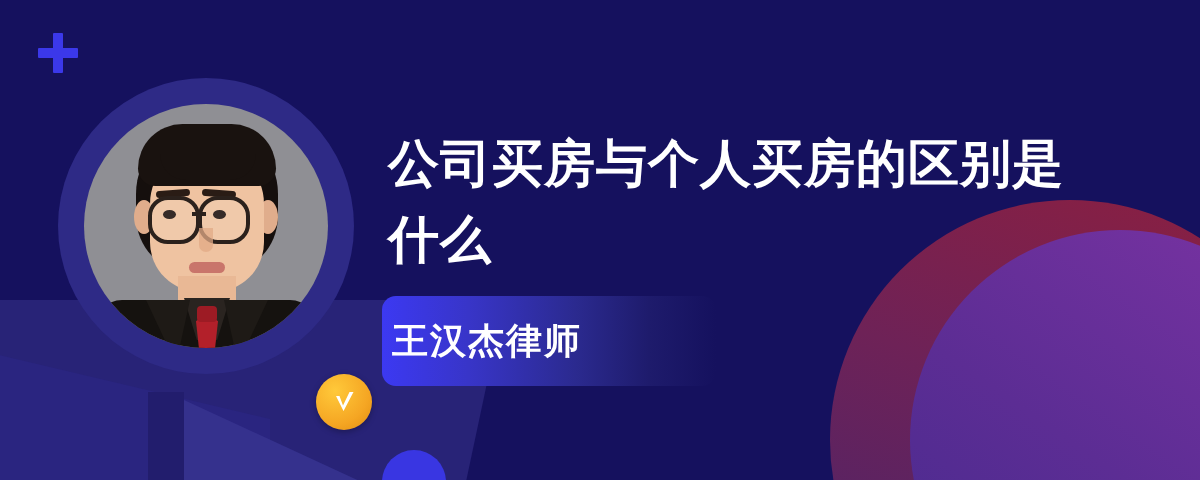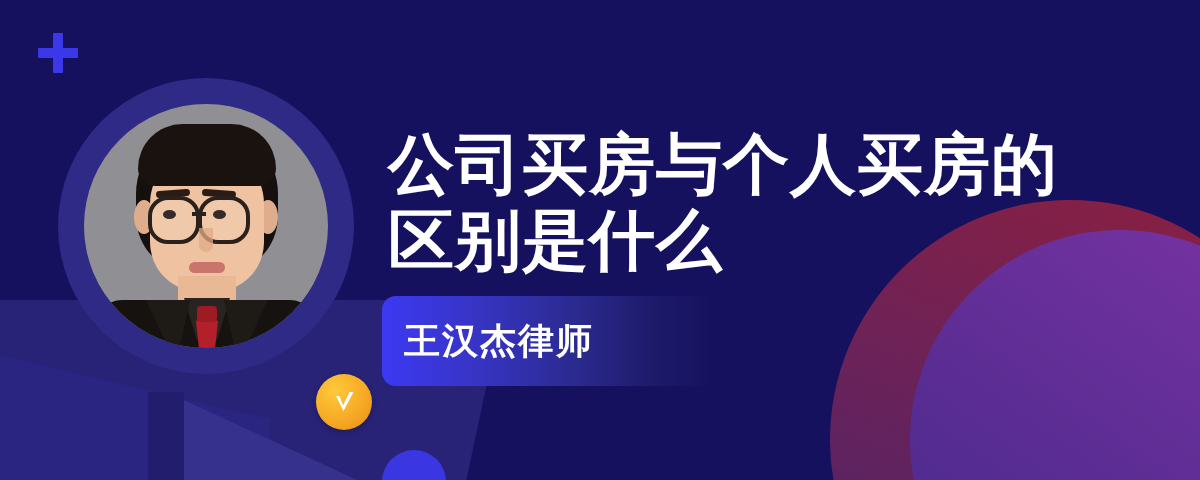--- a/index.html
+++ b/index.html
@@ -143,40 +143,40 @@
     position:absolute;
     left:388px;top:0;
     width:720px;height:480px;
   }
   .title{
     position:absolute;
     left:0;top:126px;
     width:700px;
     margin:0;
     color:#ffffff;
-    font-size:66px;
+    font-size:51px;
     font-weight:bold;
     line-height:76px;
     letter-spacing:1px;
     white-space:pre-wrap;
   }
   .name-badge{
     position:absolute;
     left:-6px;top:296px;
     width:334px;height:90px;
     border-radius:14px;
     background:linear-gradient(90deg,#3c39f2 0%,#3835c8 26%,#2b2a8f 58%,#1e1b6c 80%,rgba(21,17,94,0) 100%);
     display:flex;align-items:center;
   }
   .name-badge .name-text{
     color:#ffffff;
     font-size:36px;
     font-weight:bold;
     letter-spacing:2px;
-    padding-left:22px;
+    padding-left:10px;
   }
 </style>
 </head>
 <body>
 
 <div class="banner">
 
   <div class="bg-layer">
     <div class="shape-slab"></div>
     <div class="shape-wedge"></div>

